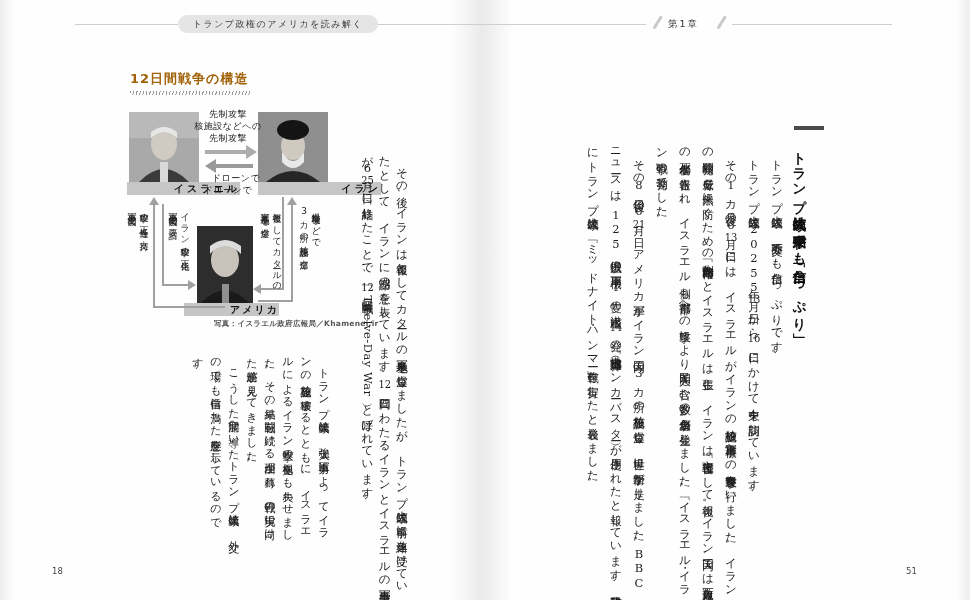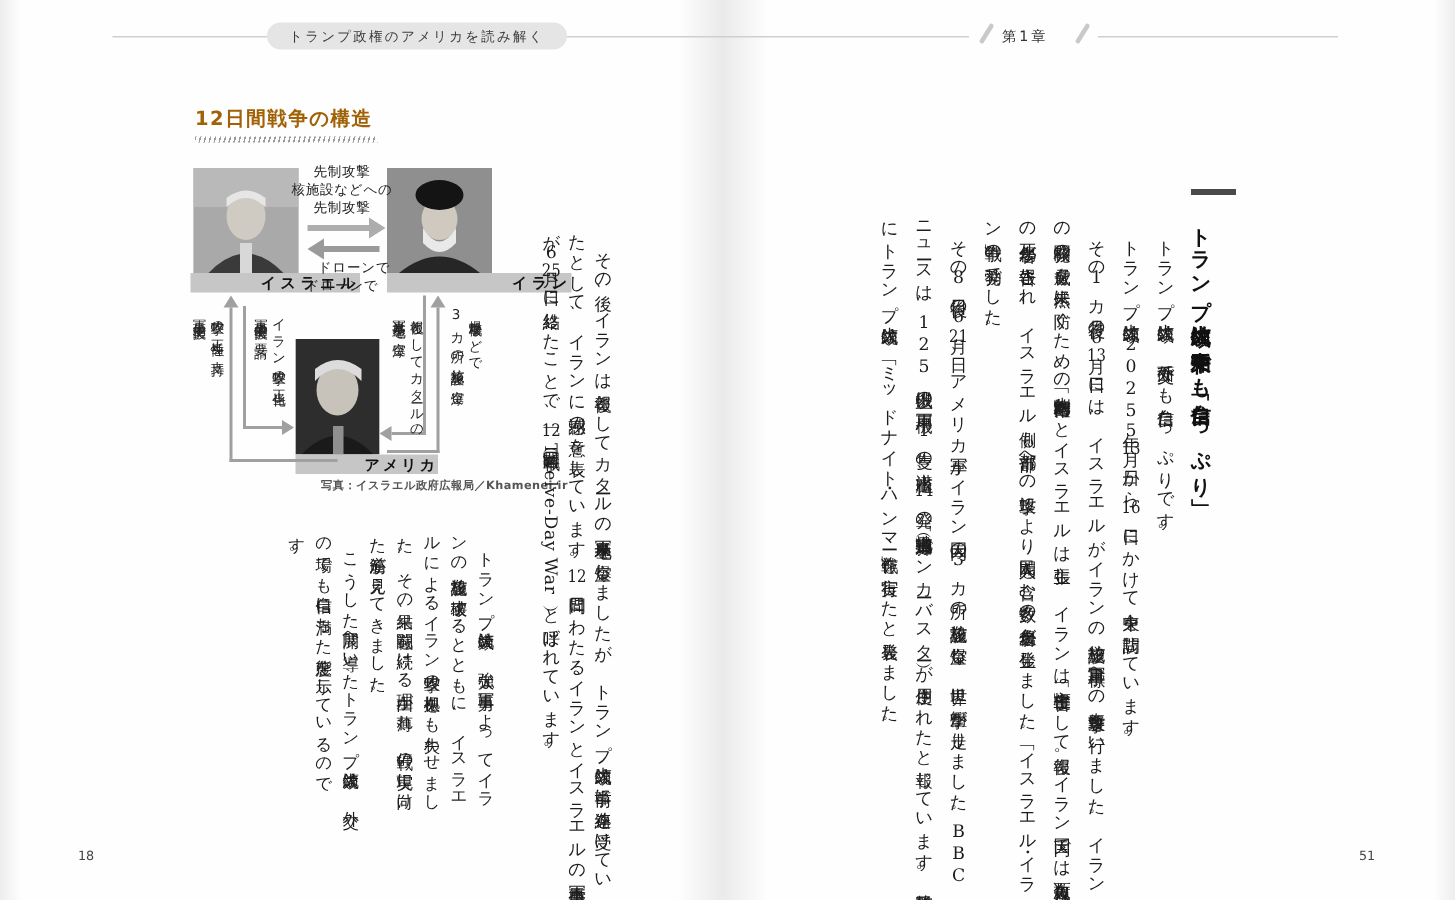--- a/index.html
+++ b/index.html
@@ -131,21 +131,21 @@
 
 <div class="abs photo" style="left:197px;top:226px;width:56px;height:77px;">
   <svg width="56" height="77" viewBox="0 0 56 77">
     <rect width="56" height="77" fill="#2d2d2d"></rect>
     <path d="M4 77 Q28 52 52 77 Z" fill="#1a1a1a"></path>
     <rect x="25" y="58" width="7" height="19" fill="#8f8f8f"></rect>
     <ellipse cx="28" cy="34" rx="14" ry="17" fill="#c7c2ba"></ellipse>
     <path d="M13 28 Q28 12 44 28 L44 20 Q28 8 13 20 Z" fill="#dcdcdc"></path>
   </svg>
 </div>
-<div class="abs actor-bar" style="left:197px;top:303px;width:56px;letter-spacing:2px;">
+<div class="abs actor-bar" style="left:184px;top:303px;width:56px;letter-spacing:2px;">
   <span>アメリカ</span>
 </div>
 <div class="abs" id="diagram-caption">写真：イスラエル政府広報局／Khamenei.ir</div>
 
 <div class="abs tri up" style="left:149px;top:197px;"></div>
 <div class="abs aline" style="left:153px;top:205px;width:2px;height:103px;"></div>
 <div class="abs aline" style="left:153px;top:306px;width:72px;height:2px;"></div>
 <div class="abs vlabel" style="left:137px;top:206px;">攻撃の正当性を支持</div>
 <div class="abs vlabel" style="left:125px;top:206px;">軍事的支援</div>
 

